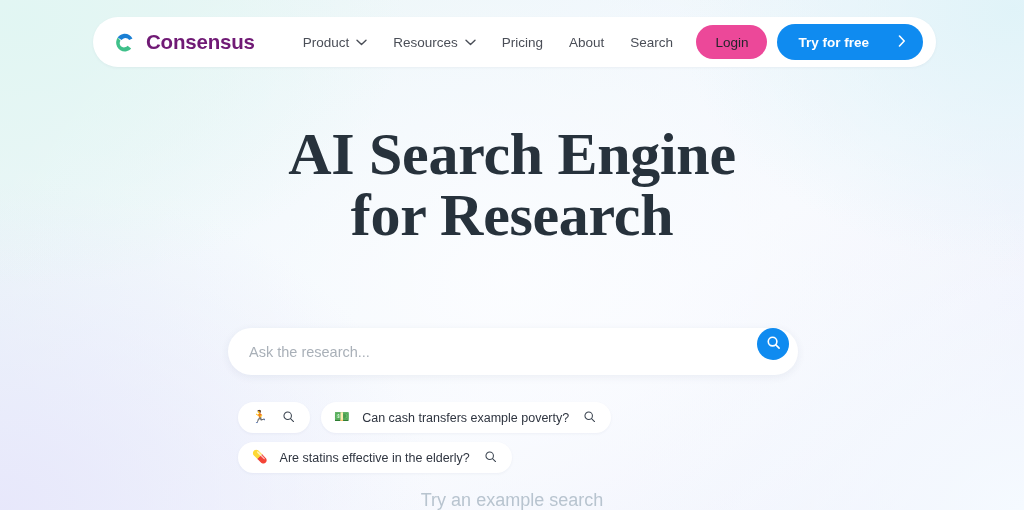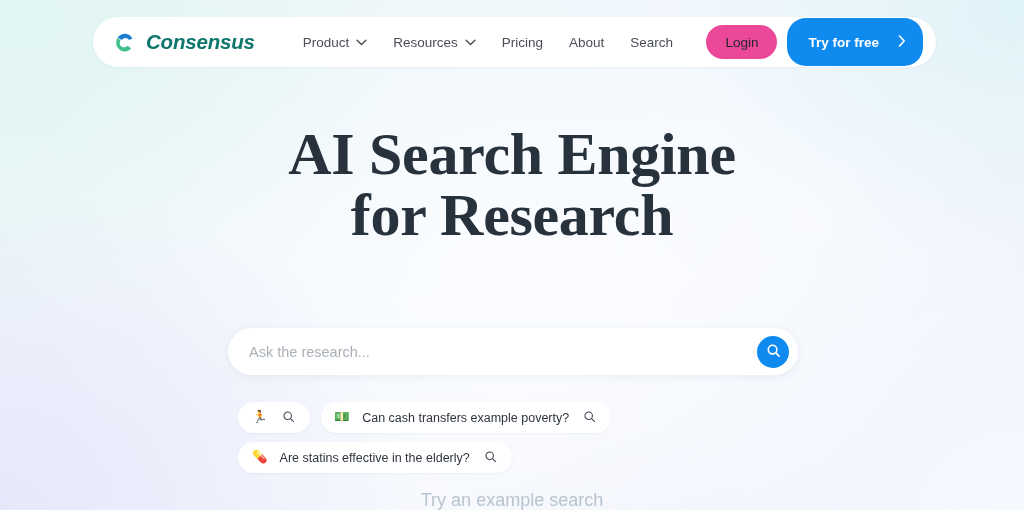--- a/index.html
+++ b/index.html
@@ -53,24 +53,23 @@
     gap: 9px;
     margin-left: 19px;
     text-decoration: none;
   }
 
   .logo-mark { width: 25px; height: 25px; display: block; }
 
   .brand-name {
     font-size: 20.5px;
     font-weight: 700;
-    color: #0f766e;
+    color: #701a75;
     letter-spacing: -0.2px;
     white-space: nowrap;
-    font-style: italic;
   }
 
   .nav-links {
     display: flex;
     align-items: center;
     gap: 26px;
     margin-left: 48px;
   }
 
   .nav-link {
@@ -103,25 +102,25 @@
     font-size: 13.5px;
     color: #23252b;
     cursor: pointer;
     white-space: nowrap;
   }
 
   .btn-try {
     background: #0f8bf0;
     border: none;
     border-radius: 19px;
-    height: 48px;
+    height: 36px;
     padding: 0 17px 0 21px;
     display: flex;
     align-items: center;
-    gap: 19px;
+    gap: 29px;
     font-family: "Liberation Sans", sans-serif;
     font-size: 13.5px;
     font-weight: 700;
     color: #ffffff;
     cursor: pointer;
     white-space: nowrap;
   }
 
   
   .hero { position: absolute; left: 0; right: 0; top: 124px; text-align: center; }
@@ -144,21 +143,20 @@
   
   .search-wrap {
     position: absolute;
     left: 228px;
     top: 328px;
     width: 570px;
     height: 47px;
     background: #ffffff;
     border-radius: 24px;
     display: flex;
-    align-items: center;
     box-shadow: 0 2px 9px rgba(40,60,100,0.07);
   }
 
   .search-input {
     flex: 1;
     border: none;
     outline: none;
     background: transparent;
     margin-left: 21px;
     font-family: "Liberation Sans", sans-serif;

